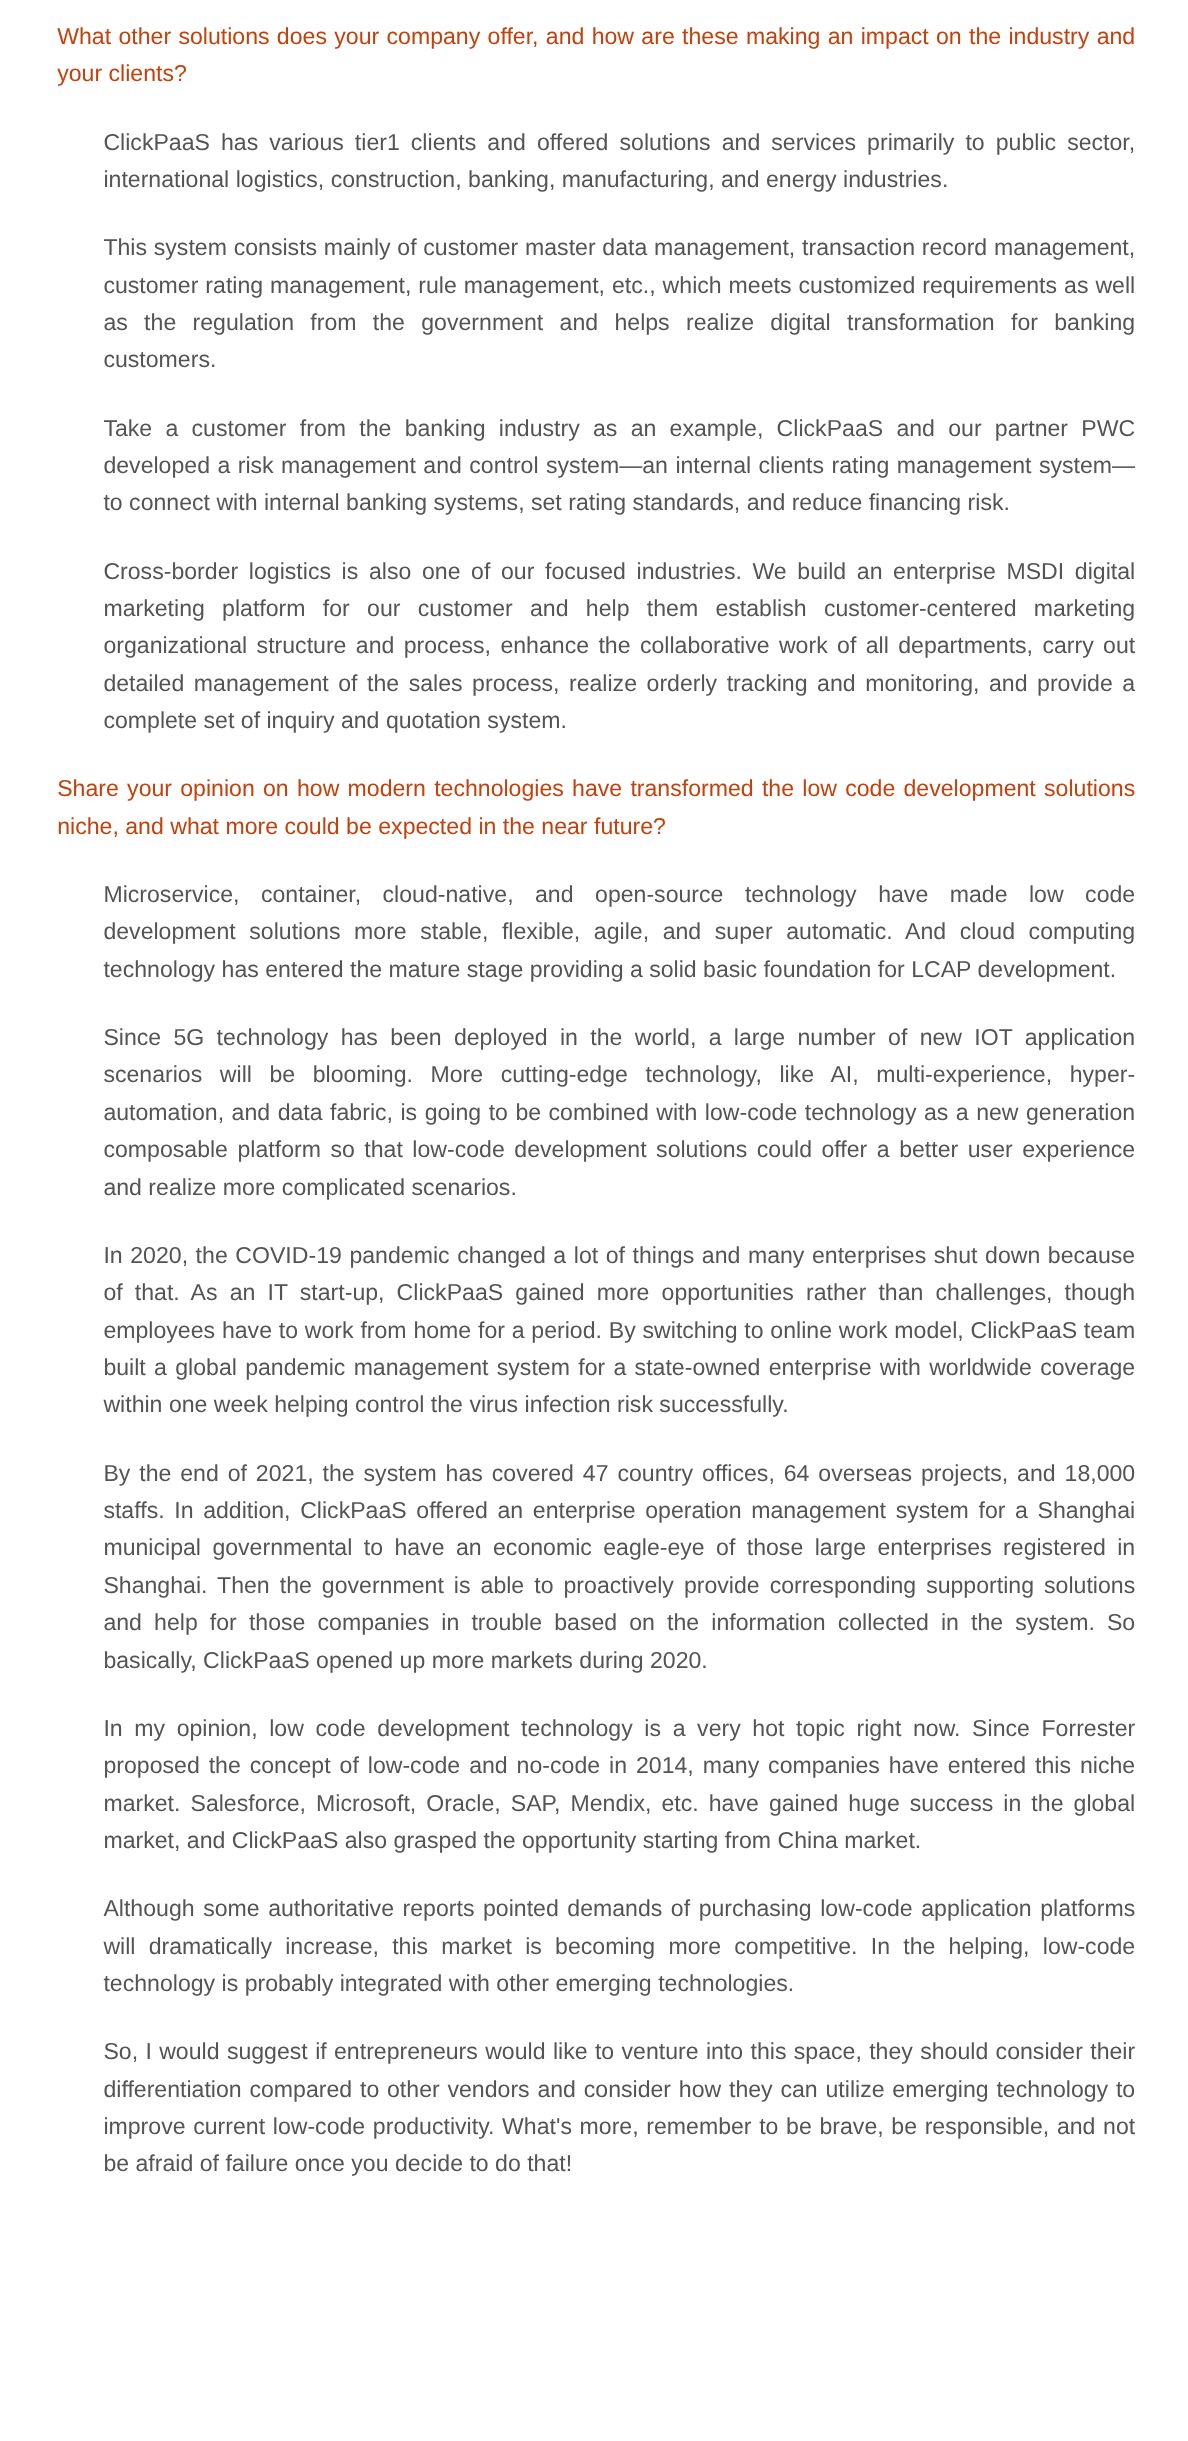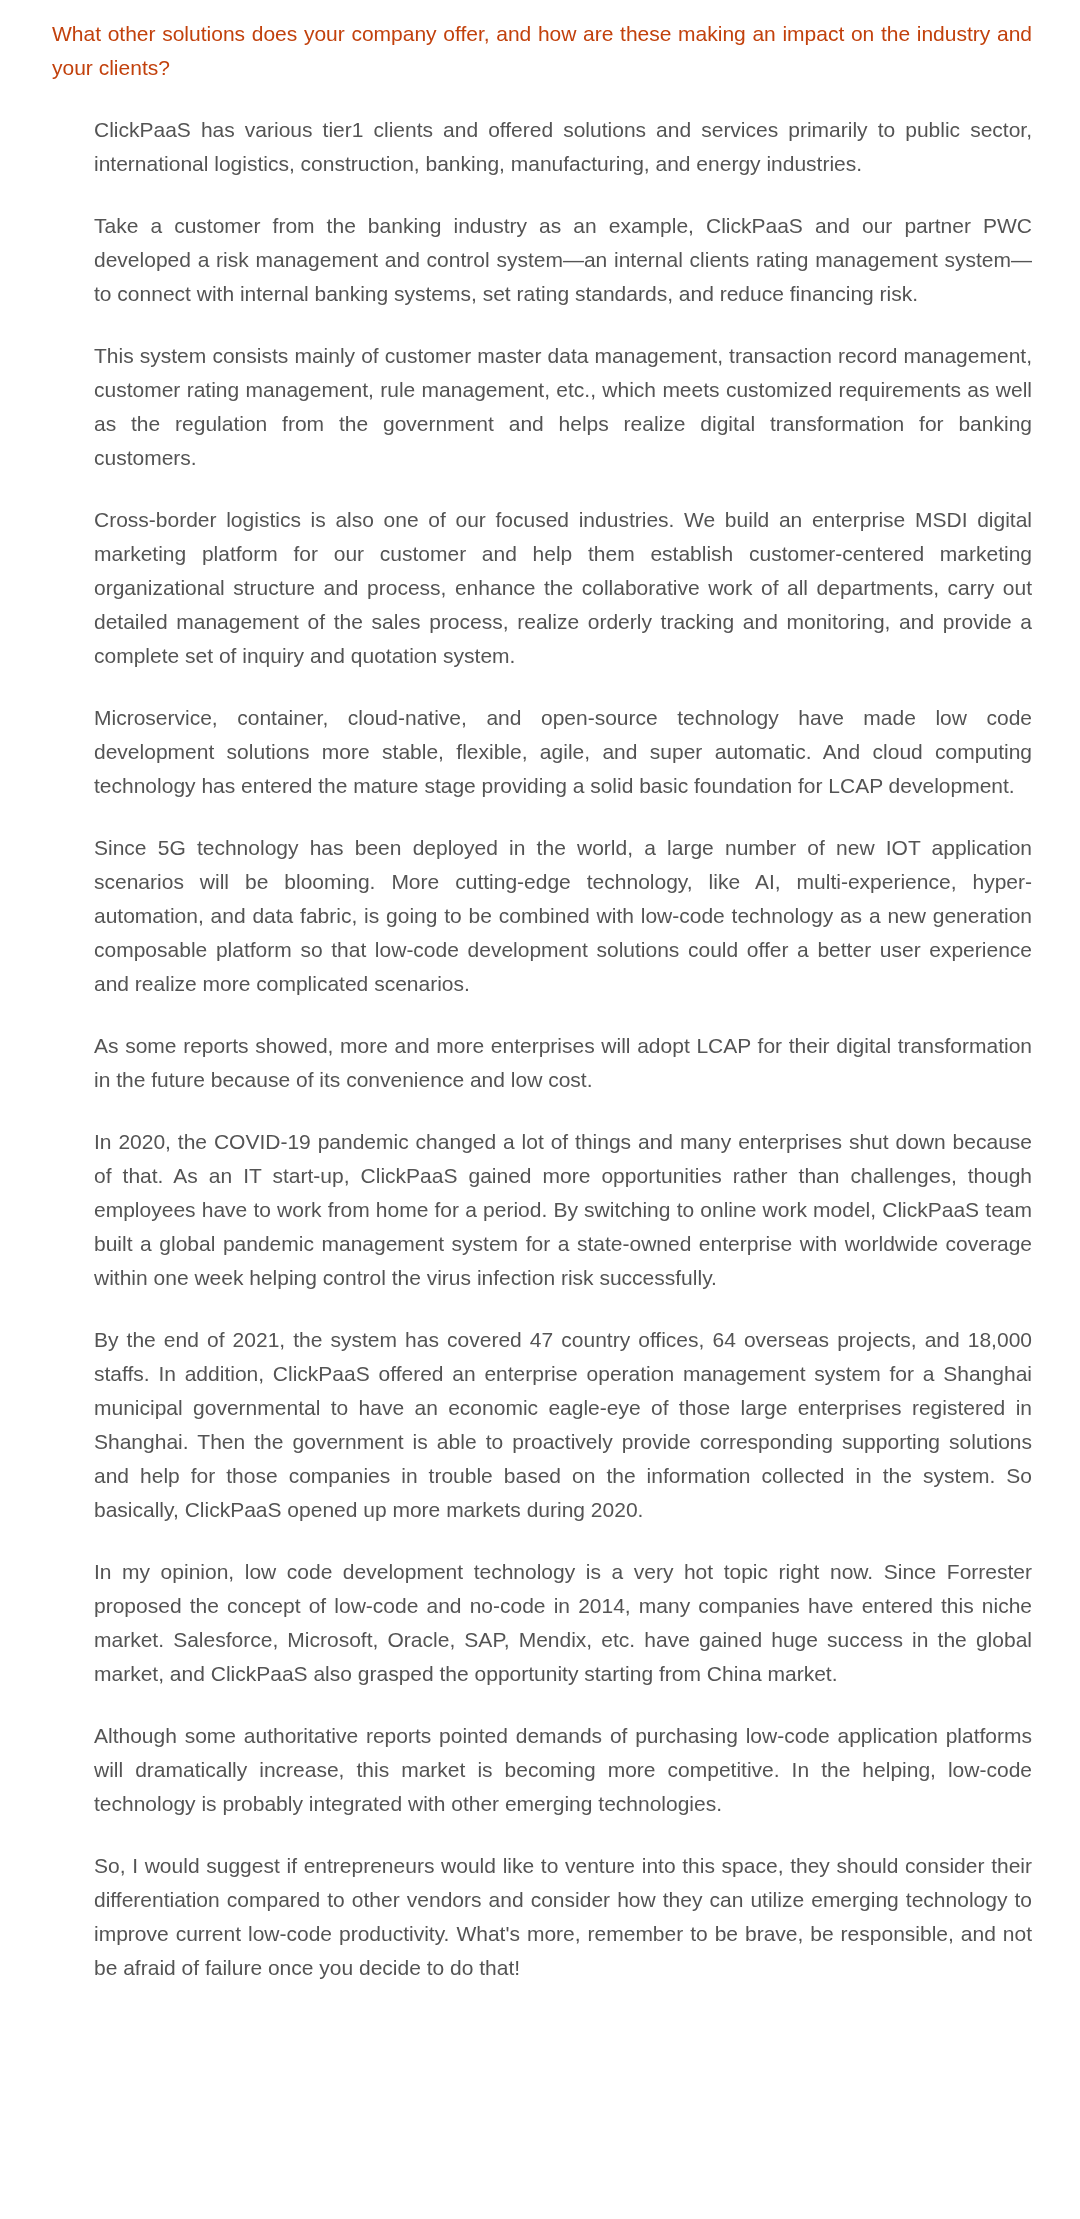--- a/index.html
+++ b/index.html
@@ -33,24 +33,24 @@
     color: #545454;
     margin-left: 42px;
   }
 </style>
 </head>
 <body>
 
 <main class="article">
   <p class="q">What other solutions does your company offer, and how are these making an impact on the industry and your clients?</p>
   <p class="a">ClickPaaS has various tier1 clients and offered solutions and services primarily to public sector, international logistics, construction, banking, manufacturing, and energy industries.</p>
+  <p class="a">This system consists mainly of customer master data management, transaction record management, customer rating management, rule management, etc., which meets customized requirements as well as the regulation from the government and helps realize digital transformation for banking customers.</p>
   <p class="a">Take a customer from the banking industry as an example, ClickPaaS and our partner PWC developed a risk management and control system—an internal clients rating management system—to connect with internal banking systems, set rating standards, and reduce financing risk.</p>
-  <p class="a">This system consists mainly of customer master data management, transaction record management, customer rating management, rule management, etc., which meets customized requirements as well as the regulation from the government and helps realize digital transformation for banking customers.</p>
   <p class="a">Cross-border logistics is also one of our focused industries. We build an enterprise MSDI digital marketing platform for our customer and help them establish customer-centered marketing organizational structure and process, enhance the collaborative work of all departments, carry out detailed management of the sales process, realize orderly tracking and monitoring, and provide a complete set of inquiry and quotation system.</p>
+  <p class="q">Share your opinion on how modern technologies have transformed the low code development solutions niche, and what more could be expected in the near future?</p>
   <p class="a">Microservice, container, cloud-native, and open-source technology have made low code development solutions more stable, flexible, agile, and super automatic. And cloud computing technology has entered the mature stage providing a solid basic foundation for LCAP development.</p>
   <p class="a">Since 5G technology has been deployed in the world, a large number of new IOT application scenarios will be blooming. More cutting-edge technology, like AI, multi-experience, hyper-automation, and data fabric, is going to be combined with low-code technology as a new generation composable platform so that low-code development solutions could offer a better user experience and realize more complicated scenarios.</p>
-  <p class="a">As some reports showed, more and more enterprises will adopt LCAP for their digital transformation in the future because of its convenience and low cost.</p>
   <p class="a">In 2020, the COVID-19 pandemic changed a lot of things and many enterprises shut down because of that. As an IT start-up, ClickPaaS gained more opportunities rather than challenges, though employees have to work from home for a period. By switching to online work model, ClickPaaS team built a global pandemic management system for a state-owned enterprise with worldwide coverage within one week helping control the virus infection risk successfully.</p>
   <p class="a">By the end of 2021, the system has covered 47 country offices, 64 overseas projects, and 18,000 staffs. In addition, ClickPaaS offered an enterprise operation management system for a Shanghai municipal governmental to have an economic eagle-eye of those large enterprises registered in Shanghai. Then the government is able to proactively provide corresponding supporting solutions and help for those companies in trouble based on the information collected in the system. So basically, ClickPaaS opened up more markets during 2020.</p>
   <p class="a">In my opinion, low code development technology is a very hot topic right now. Since Forrester proposed the concept of low-code and no-code in 2014, many companies have entered this niche market. Salesforce, Microsoft, Oracle, SAP, Mendix, etc. have gained huge success in the global market, and ClickPaaS also grasped the opportunity starting from China market.</p>
   <p class="a">Although some authoritative reports pointed demands of purchasing low-code application platforms will dramatically increase, this market is becoming more competitive. In the helping, low-code technology is probably integrated with other emerging technologies.</p>
   <p class="a">So, I would suggest if entrepreneurs would like to venture into this space, they should consider their differentiation compared to other vendors and consider how they can utilize emerging technology to improve current low-code productivity. What's more, remember to be brave, be responsible, and not be afraid of failure once you decide to do that!</p>
 </main>
 
 </body></html>

